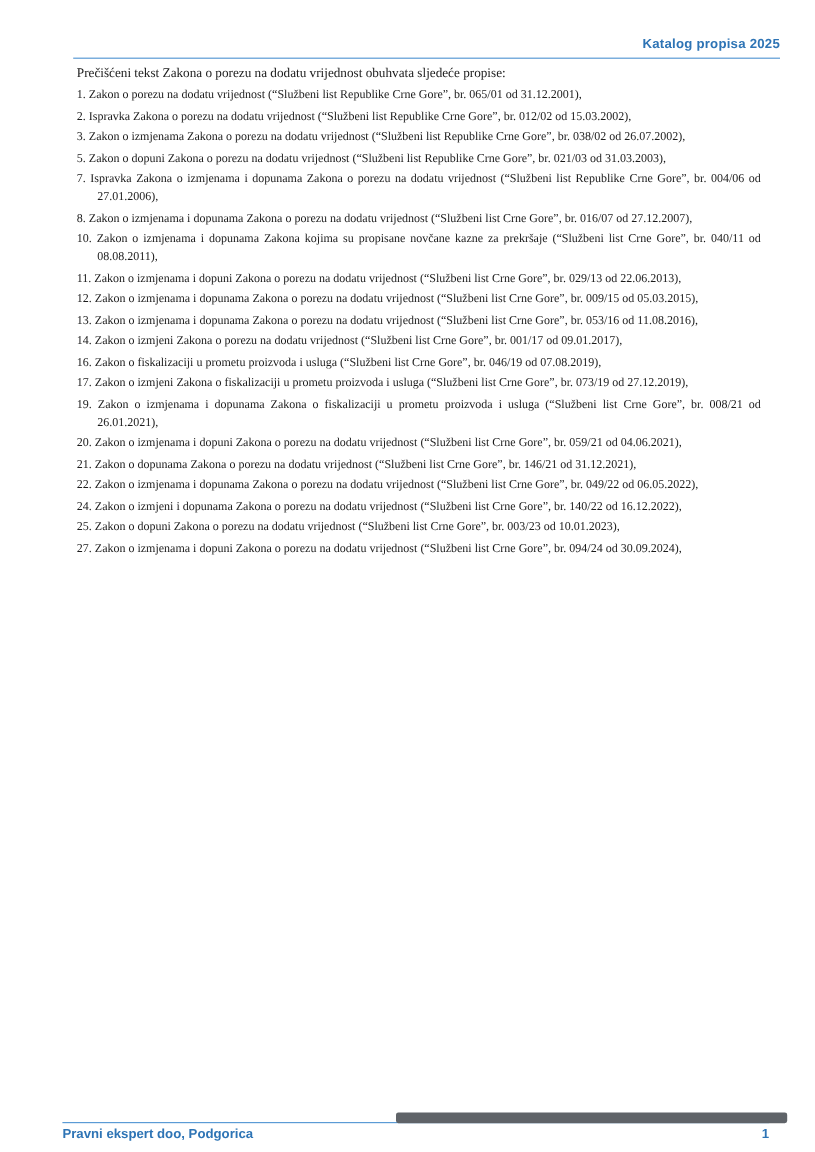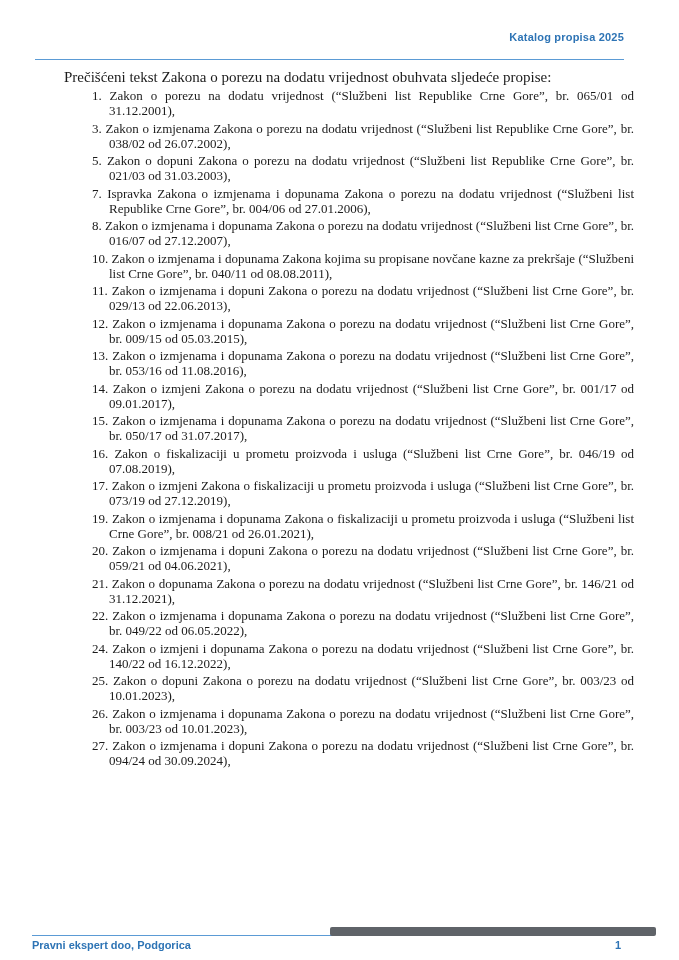--- a/index.html
+++ b/index.html
@@ -11,54 +11,53 @@
     color: #1b1b1b;
   }
   .page {
     position: relative;
     width: 679px; height: 960px;
     background: #ffffff;
     overflow: hidden;
   }
   .header {
     position: absolute;
-    top: 27px; left: 35px; width: 589px;
+    top: 27px; left: 61px; width: 589px;
     border-bottom: 1.5px solid #5B9BD5;
-    padding-bottom: 14px;
+    padding-bottom: 3px;
     text-align: right;
   }
   .header-title {
     font-family: "Liberation Sans", "DejaVu Sans", sans-serif;
     font-weight: bold;
     font-size: 11px;
     color: #2E74B5;
     letter-spacing: 0.2px;
   }
   .content {
     position: absolute;
     top: 54px; left: 64px; width: 570px;
   }
   .intro {
-    margin: 16px 0 3px 0;
-    font-size: 15px;
+    margin: 0 0 3px 0;
+    font-size: 11px;
     line-height: 15px;
     text-align: justify;
   }
   .law-item {
-    font-size: 13px;
+    font-size: 10px;
     line-height: 15px;
     margin-bottom: 2.5px;
     text-align: justify;
     padding-left: 17px;
     text-indent: -17px;
-    margin-left: 28px;
   }
   .footer {
     position: absolute;
-    top: 935px; left: 32px; width: 589px;
+    top: 935px; left: 52px; width: 589px;
     border-top: 1.5px solid #5B9BD5;
     padding-top: 3px;
     display: flex;
     justify-content: space-between;
     align-items: baseline;
     font-family: "Liberation Sans", "DejaVu Sans", sans-serif;
     font-weight: bold;
     font-size: 11px;
     color: #2E74B5;
   }
@@ -77,39 +76,38 @@
 <div class="page">
 
   <div class="header">
     <span class="header-title">Katalog propisa 2025</span>
   </div>
 
   <div class="content">
     <p class="intro">Prečišćeni tekst Zakona o porezu na dodatu vrijednost obuhvata sljedeće propise:</p>
     <div>
         <div class="law-item"><span>1.</span> <span>Zakon o porezu na dodatu vrijednost (“Službeni list Republike Crne Gore”, br. 065/01 od 31.12.2001),</span></div>
+        <div class="law-item"><span>2.</span> <span>Ispravka Zakona o porezu na dodatu vrijednost (“Službeni list Republike Crne Gore”, br. 012/02 od 15.03.2002),</span></div>
         <div class="law-item"><span>3.</span> <span>Zakon o izmjenama Zakona o porezu na dodatu vrijednost (“Službeni list Republike Crne Gore”, br. 038/02 od 26.07.2002),</span></div>
         <div class="law-item"><span>5.</span> <span>Zakon o dopuni Zakona o porezu na dodatu vrijednost (“Službeni list Republike Crne Gore”, br. 021/03 od 31.03.2003),</span></div>
         <div class="law-item"><span>7.</span> <span>Ispravka Zakona o izmjenama i dopunama Zakona o porezu na dodatu vrijednost (“Službeni list Republike Crne Gore”, br. 004/06 od 27.01.2006),</span></div>
         <div class="law-item"><span>8.</span> <span>Zakon o izmjenama i dopunama Zakona o porezu na dodatu vrijednost (“Službeni list Crne Gore”, br. 016/07 od 27.12.2007),</span></div>
         <div class="law-item"><span>10.</span> <span>Zakon o izmjenama i dopunama Zakona kojima su propisane novčane kazne za prekršaje (“Službeni list Crne Gore”, br. 040/11 od 08.08.2011),</span></div>
         <div class="law-item"><span>11.</span> <span>Zakon o izmjenama i dopuni Zakona o porezu na dodatu vrijednost (“Službeni list Crne Gore”, br. 029/13 od 22.06.2013),</span></div>
         <div class="law-item"><span>12.</span> <span>Zakon o izmjenama i dopunama Zakona o porezu na dodatu vrijednost (“Službeni list Crne Gore”, br. 009/15 od 05.03.2015),</span></div>
         <div class="law-item"><span>13.</span> <span>Zakon o izmjenama i dopunama Zakona o porezu na dodatu vrijednost (“Službeni list Crne Gore”, br. 053/16 od 11.08.2016),</span></div>
         <div class="law-item"><span>14.</span> <span>Zakon o izmjeni Zakona o porezu na dodatu vrijednost (“Službeni list Crne Gore”, br. 001/17 od 09.01.2017),</span></div>
-        <div class="law-item"><span>15.</span> <span>Zakon o izmjenama i dopunama Zakona o porezu na dodatu vrijednost (“Službeni list Crne Gore”, br. 050/17 od 31.07.2017),</span></div>
         <div class="law-item"><span>16.</span> <span>Zakon o fiskalizaciji u prometu proizvoda i usluga (“Službeni list Crne Gore”, br. 046/19 od 07.08.2019),</span></div>
         <div class="law-item"><span>17.</span> <span>Zakon o izmjeni Zakona o fiskalizaciji u prometu proizvoda i usluga (“Službeni list Crne Gore”, br. 073/19 od 27.12.2019),</span></div>
         <div class="law-item"><span>19.</span> <span>Zakon o izmjenama i dopunama Zakona o fiskalizaciji u prometu proizvoda i usluga (“Službeni list Crne Gore”, br. 008/21 od 26.01.2021),</span></div>
         <div class="law-item"><span>20.</span> <span>Zakon o izmjenama i dopuni Zakona o porezu na dodatu vrijednost (“Službeni list Crne Gore”, br. 059/21 od 04.06.2021),</span></div>
         <div class="law-item"><span>21.</span> <span>Zakon o dopunama Zakona o porezu na dodatu vrijednost (“Službeni list Crne Gore”, br. 146/21 od 31.12.2021),</span></div>
         <div class="law-item"><span>22.</span> <span>Zakon o izmjenama i dopunama Zakona o porezu na dodatu vrijednost (“Službeni list Crne Gore”, br. 049/22 od 06.05.2022),</span></div>
         <div class="law-item"><span>24.</span> <span>Zakon o izmjeni i dopunama Zakona o porezu na dodatu vrijednost (“Službeni list Crne Gore”, br. 140/22 od 16.12.2022),</span></div>
         <div class="law-item"><span>25.</span> <span>Zakon o dopuni Zakona o porezu na dodatu vrijednost (“Službeni list Crne Gore”, br. 003/23 od 10.01.2023),</span></div>
-        <div class="law-item"><span>26.</span> <span>Zakon o izmjenama i dopunama Zakona o porezu na dodatu vrijednost (“Službeni list Crne Gore”, br. 003/23 od 10.01.2023),</span></div>
         <div class="law-item"><span>27.</span> <span>Zakon o izmjenama i dopuni Zakona o porezu na dodatu vrijednost (“Službeni list Crne Gore”, br. 094/24 od 30.09.2024),</span></div>
       </div>
   </div>
 
   <div class="footer">
     <span>Pravni ekspert doo, Podgorica</span>
     <span>1</span>
   </div>
 
   <div class="hscrollbar"></div>

